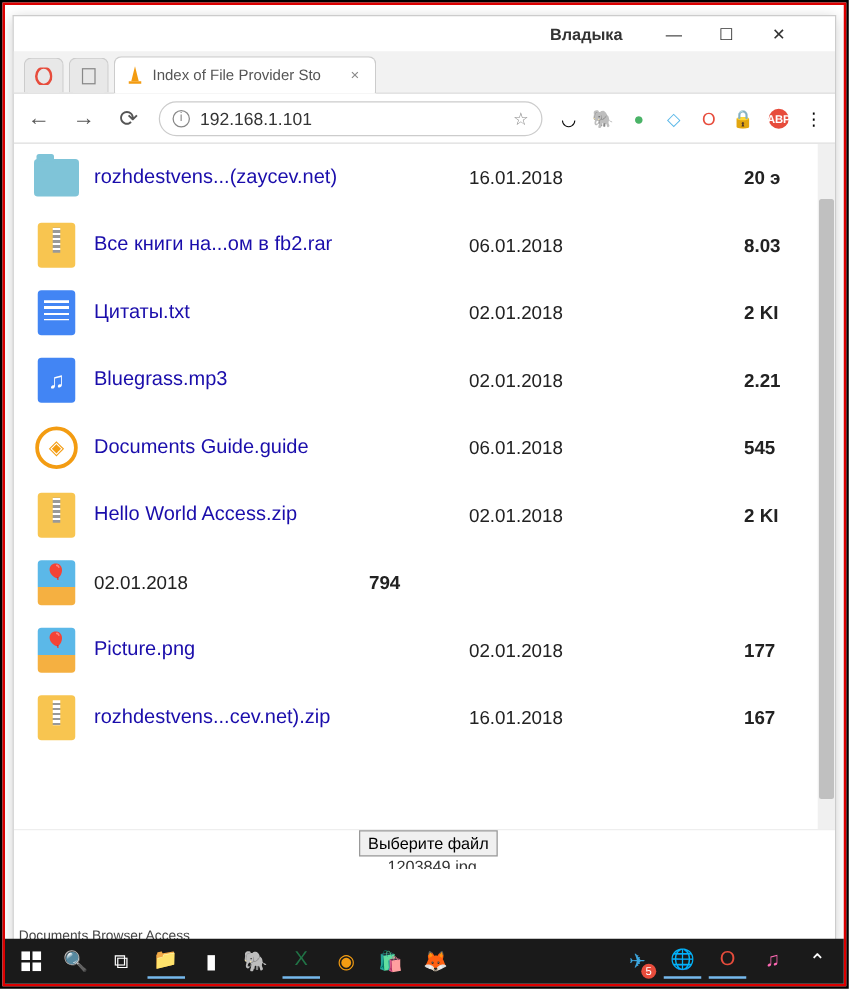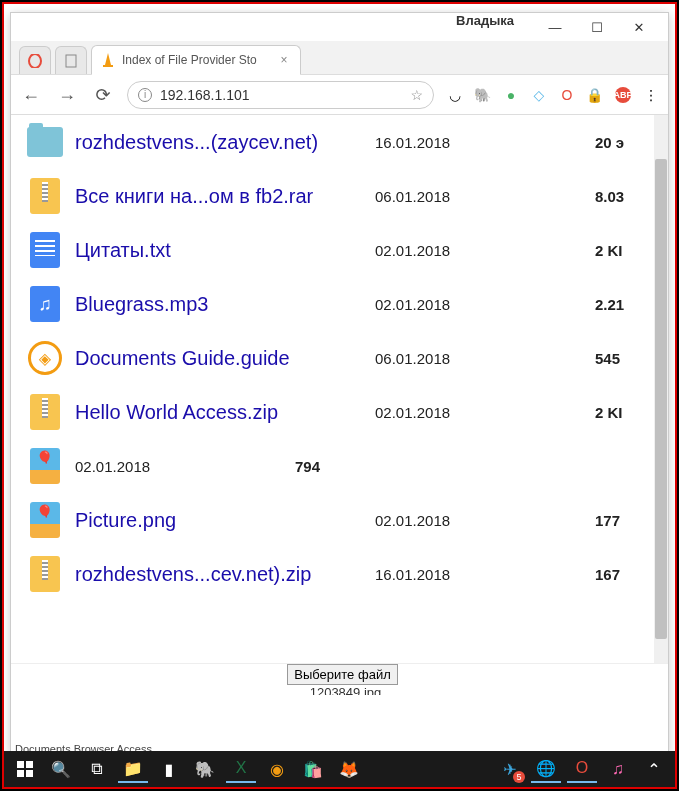--- a/index.html
+++ b/index.html
@@ -1,37 +1,37 @@
 <!DOCTYPE html>
 <html><head>
 <meta charset="utf-8">
 <style>
 * { box-sizing: border-box; margin: 0; padding: 0; }
 body { font-family: Arial, sans-serif; background: #000; width: 679px; height: 791px; overflow: hidden; }
 .outer-frame { border: 2px solid #d00; background: #fff; width: 675px; height: 787px; margin: 2px; position: relative; }
 .window { background: #fff; border: 1px solid #ccc; width: 659px; height: 742px; margin: 8px auto 0; position: relative; box-shadow: 0 2px 10px rgba(0,0,0,0.2); }
-.titlebar { height: 28px; display: flex; justify-content: flex-end; padding-right: 8px; font-size: 13px; color: #333; }
+.titlebar { height: 28px; display: flex; justify-content: flex-end; align-items: center; padding-right: 24px; font-size: 13px; color: #333; }
 .titlebar .user { margin-right: 20px; font-weight: bold; }
 .win-btn { width: 42px; height: 28px; display: inline-flex; align-items: center; justify-content: center; cursor: pointer; }
 .tabs { height: 34px; background: #f2f2f2; border-bottom: 1px solid #ddd; display: flex; align-items: flex-end; padding-left: 8px; }
 .tab-icon { width: 32px; height: 28px; background: #e8e8e8; border: 1px solid #ccc; border-bottom: none; border-radius: 6px 6px 0 0; margin-right: 4px; display: flex; align-items: center; justify-content: center; font-size: 14px; }
 .tab-active { width: 210px; height: 30px; background: #fff; border: 1px solid #ccc; border-bottom: 1px solid #fff; border-radius: 6px 6px 0 0; display: flex; align-items: center; padding: 0 8px; font-size: 12px; color: #555; margin-bottom: -1px; justify-content: space-between; }
 .tab-active .vlc { width: 16px; height: 16px; margin-right: 6px; }
 .tab-close { margin-left: auto; color: #888; width: 16px; text-align: center; }
 .toolbar { height: 40px; display: flex; align-items: center; padding: 0 8px; gap: 12px; border-bottom: 1px solid #ddd; }
 .nav-btn { width: 24px; height: 24px; display: flex; align-items: center; justify-content: center; color: #555; font-size: 18px; cursor: pointer; }
 .urlbar { flex: 1; height: 28px; border: 1px solid #ccc; border-radius: 14px; display: flex; align-items: center; padding: 0 10px; font-size: 14px; color: #333; }
 .urlbar .info { color: #888; margin-right: 8px; border: 1px solid #888; border-radius: 50%; width: 14px; height: 14px; font-size: 10px; display: flex; align-items: center; justify-content: center; }
 .urlbar .star { margin-left: auto; color: #888; }
 .ext-icons { display: flex; gap: 10px; align-items: center; }
 .ext { width: 18px; height: 18px; display: flex; align-items: center; justify-content: center; font-size: 14px; }
 .content { height: 580px; overflow-y: auto; background: #fff; position: relative; }
 .file-row { display: flex; align-items: center; height: 54px; padding-left: 14px; }
 .file-icon { width: 40px; height: 40px; margin-right: 10px; display: flex; align-items: center; justify-content: center; }
-.file-name { width: 300px; color: #1a0dab; font-size: 20px; cursor: pointer; }
+.file-name { width: 300px; color: #1a0dab; font-size: 16px; cursor: pointer; }
 .file-date { width: 220px; font-size: 15px; color: #222; }
 .file-size { font-size: 15px; color: #222; font-weight: bold; }
 .upload-bar { position: absolute; bottom: 0; left: 0; right: 0; height: 32px; display: flex; align-items: center; padding-left: 6px; background: #fff; border-top: 1px solid #eee; flex-direction: column; }
 .choose-btn { font-size: 13px; padding: 2px 6px; border: 1px solid #999; background: #f0f0f0; cursor: pointer; }
 .chosen-file { font-size: 13px; margin-left: 6px; color: #333; }
 .upload-highlight { border: 3px solid #e00; border-radius: 12px; padding: 4px 8px; margin-left: 50px; display: inline-flex; }
 .upload-btn { font-size: 13px; padding: 2px 8px; border: 1px solid #7f1d1d; background: #f0f0f0; cursor: pointer; }
 .taskbar { position: absolute; bottom: 0; left: 0; right: 0; height: 36px; background: #1a1a1a; display: flex; align-items: center; padding: 0 6px; gap: 6px; }
 .task-item { width: 30px; height: 28px; display: flex; align-items: center; justify-content: center; color: #fff; font-size: 16px; }
 .task-item.active { border-bottom: 2px solid #76b9ed; }

